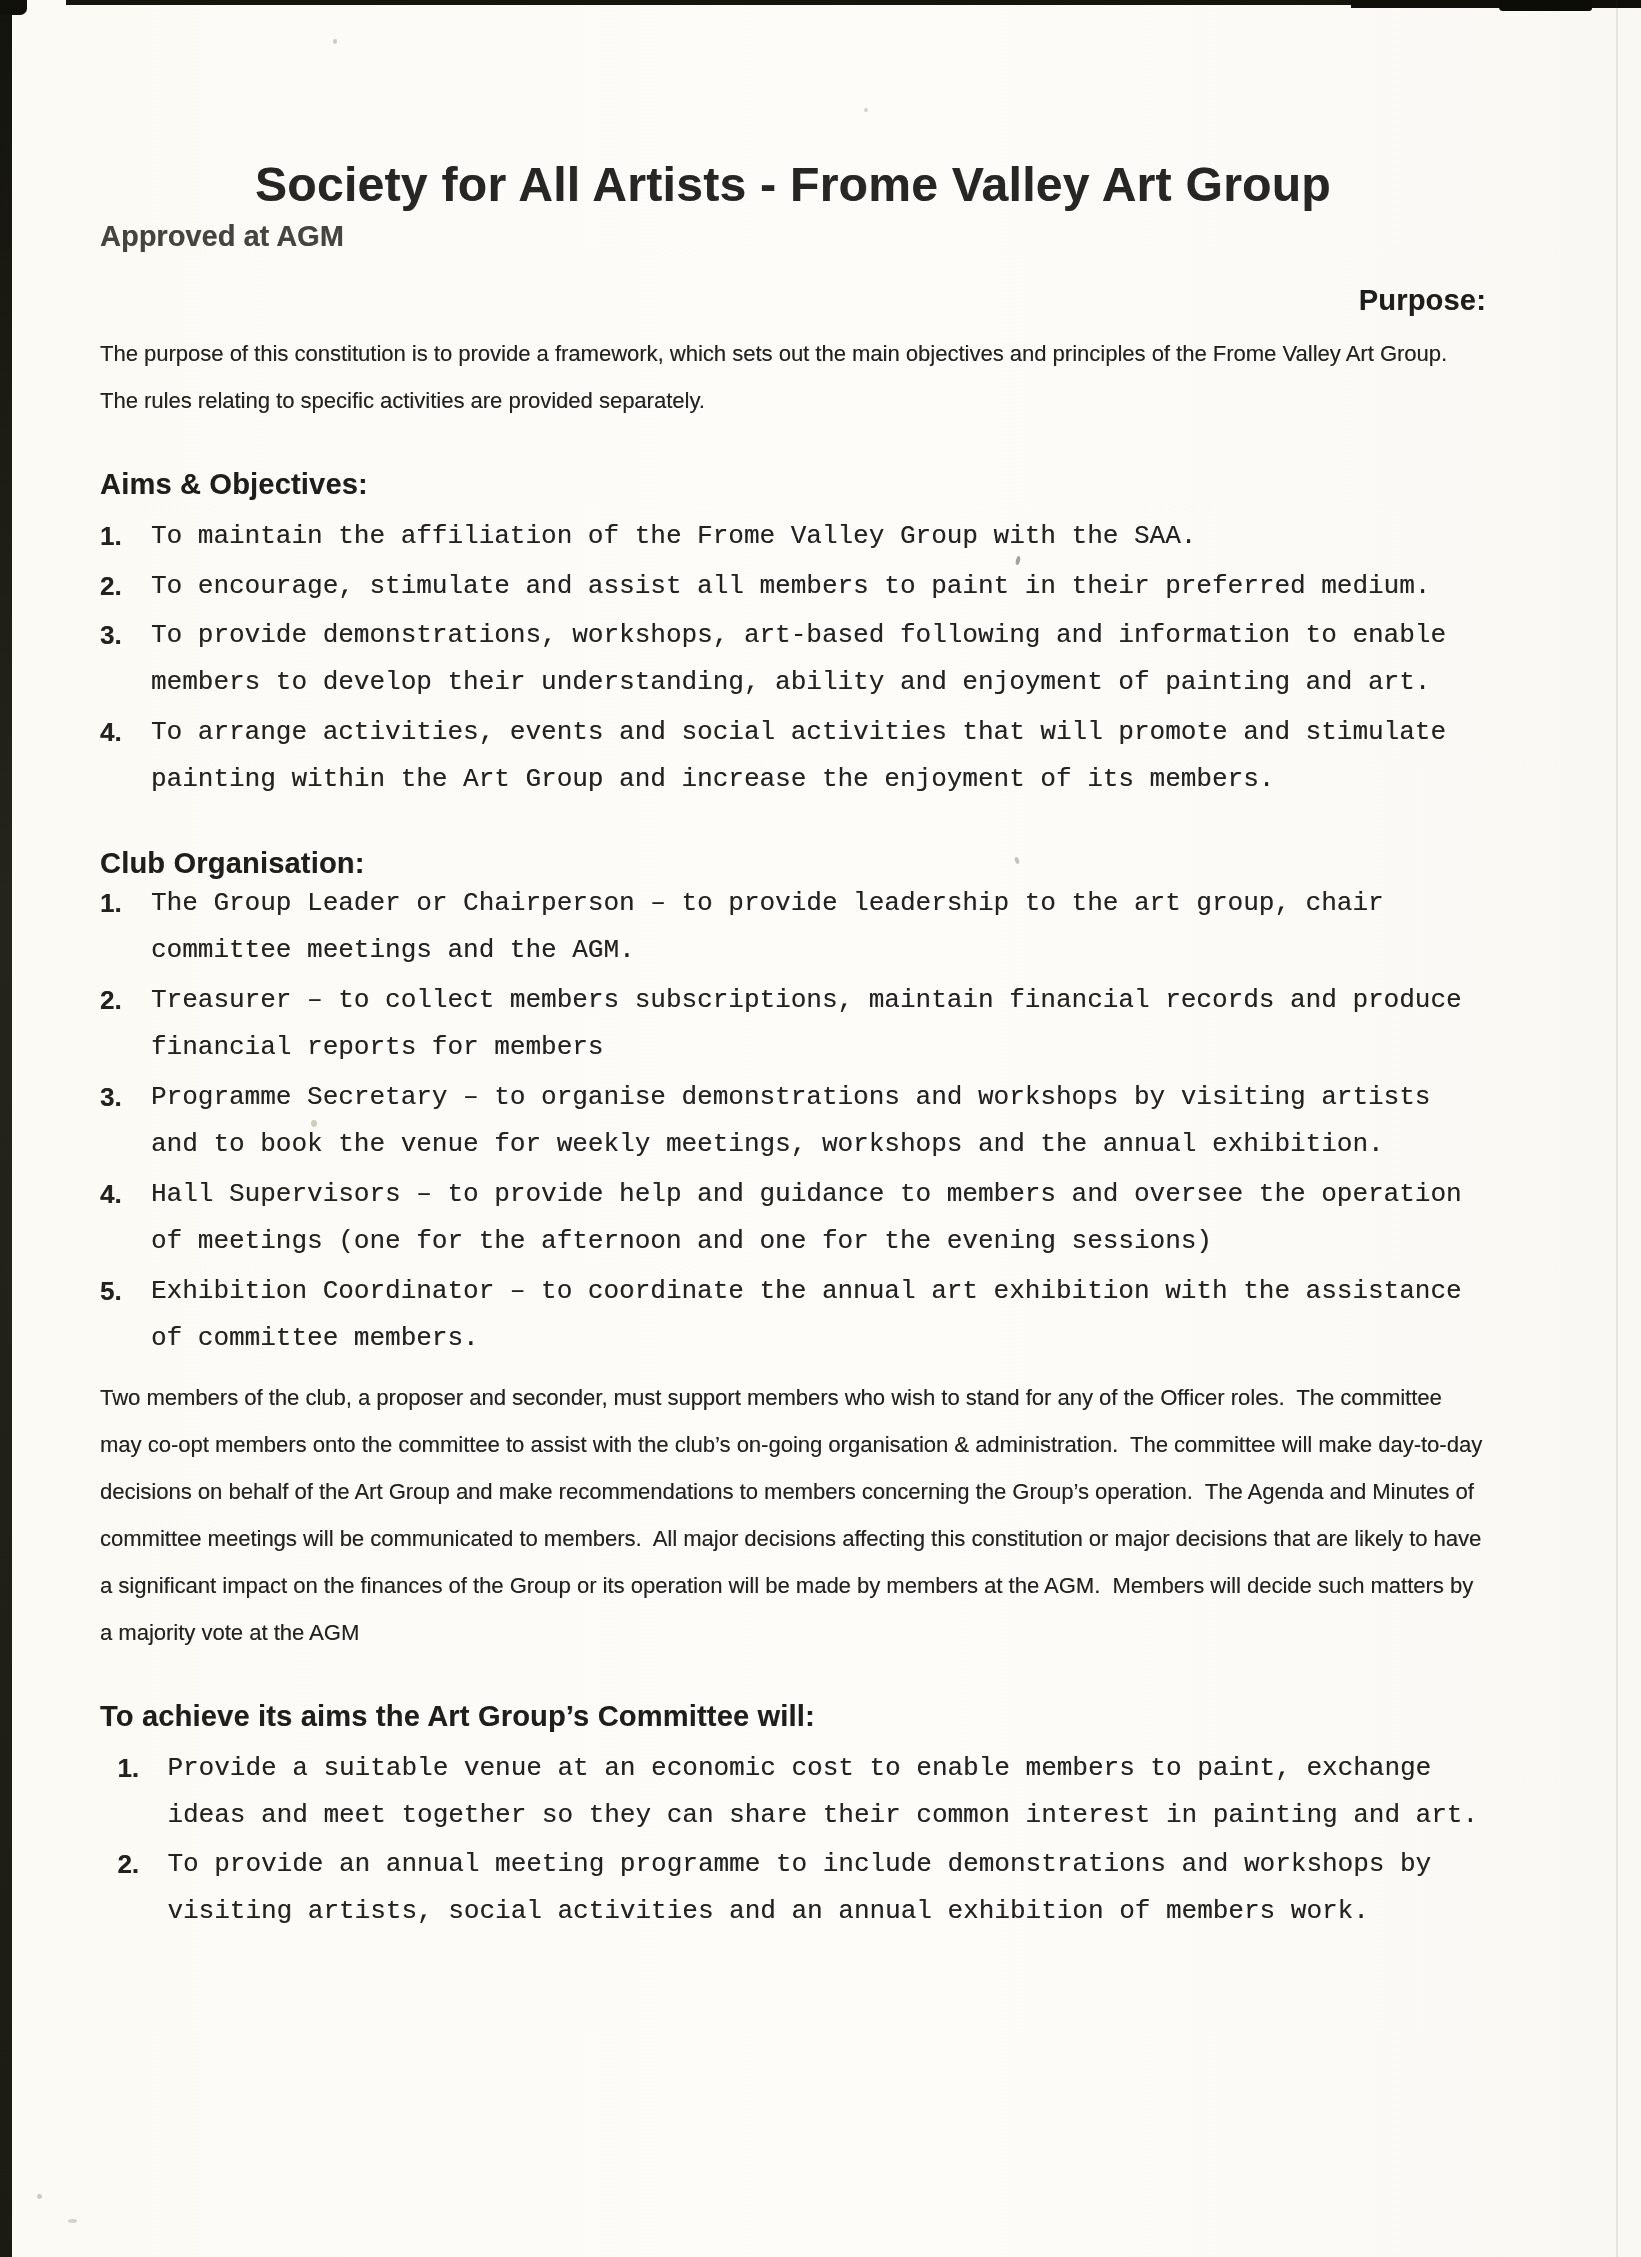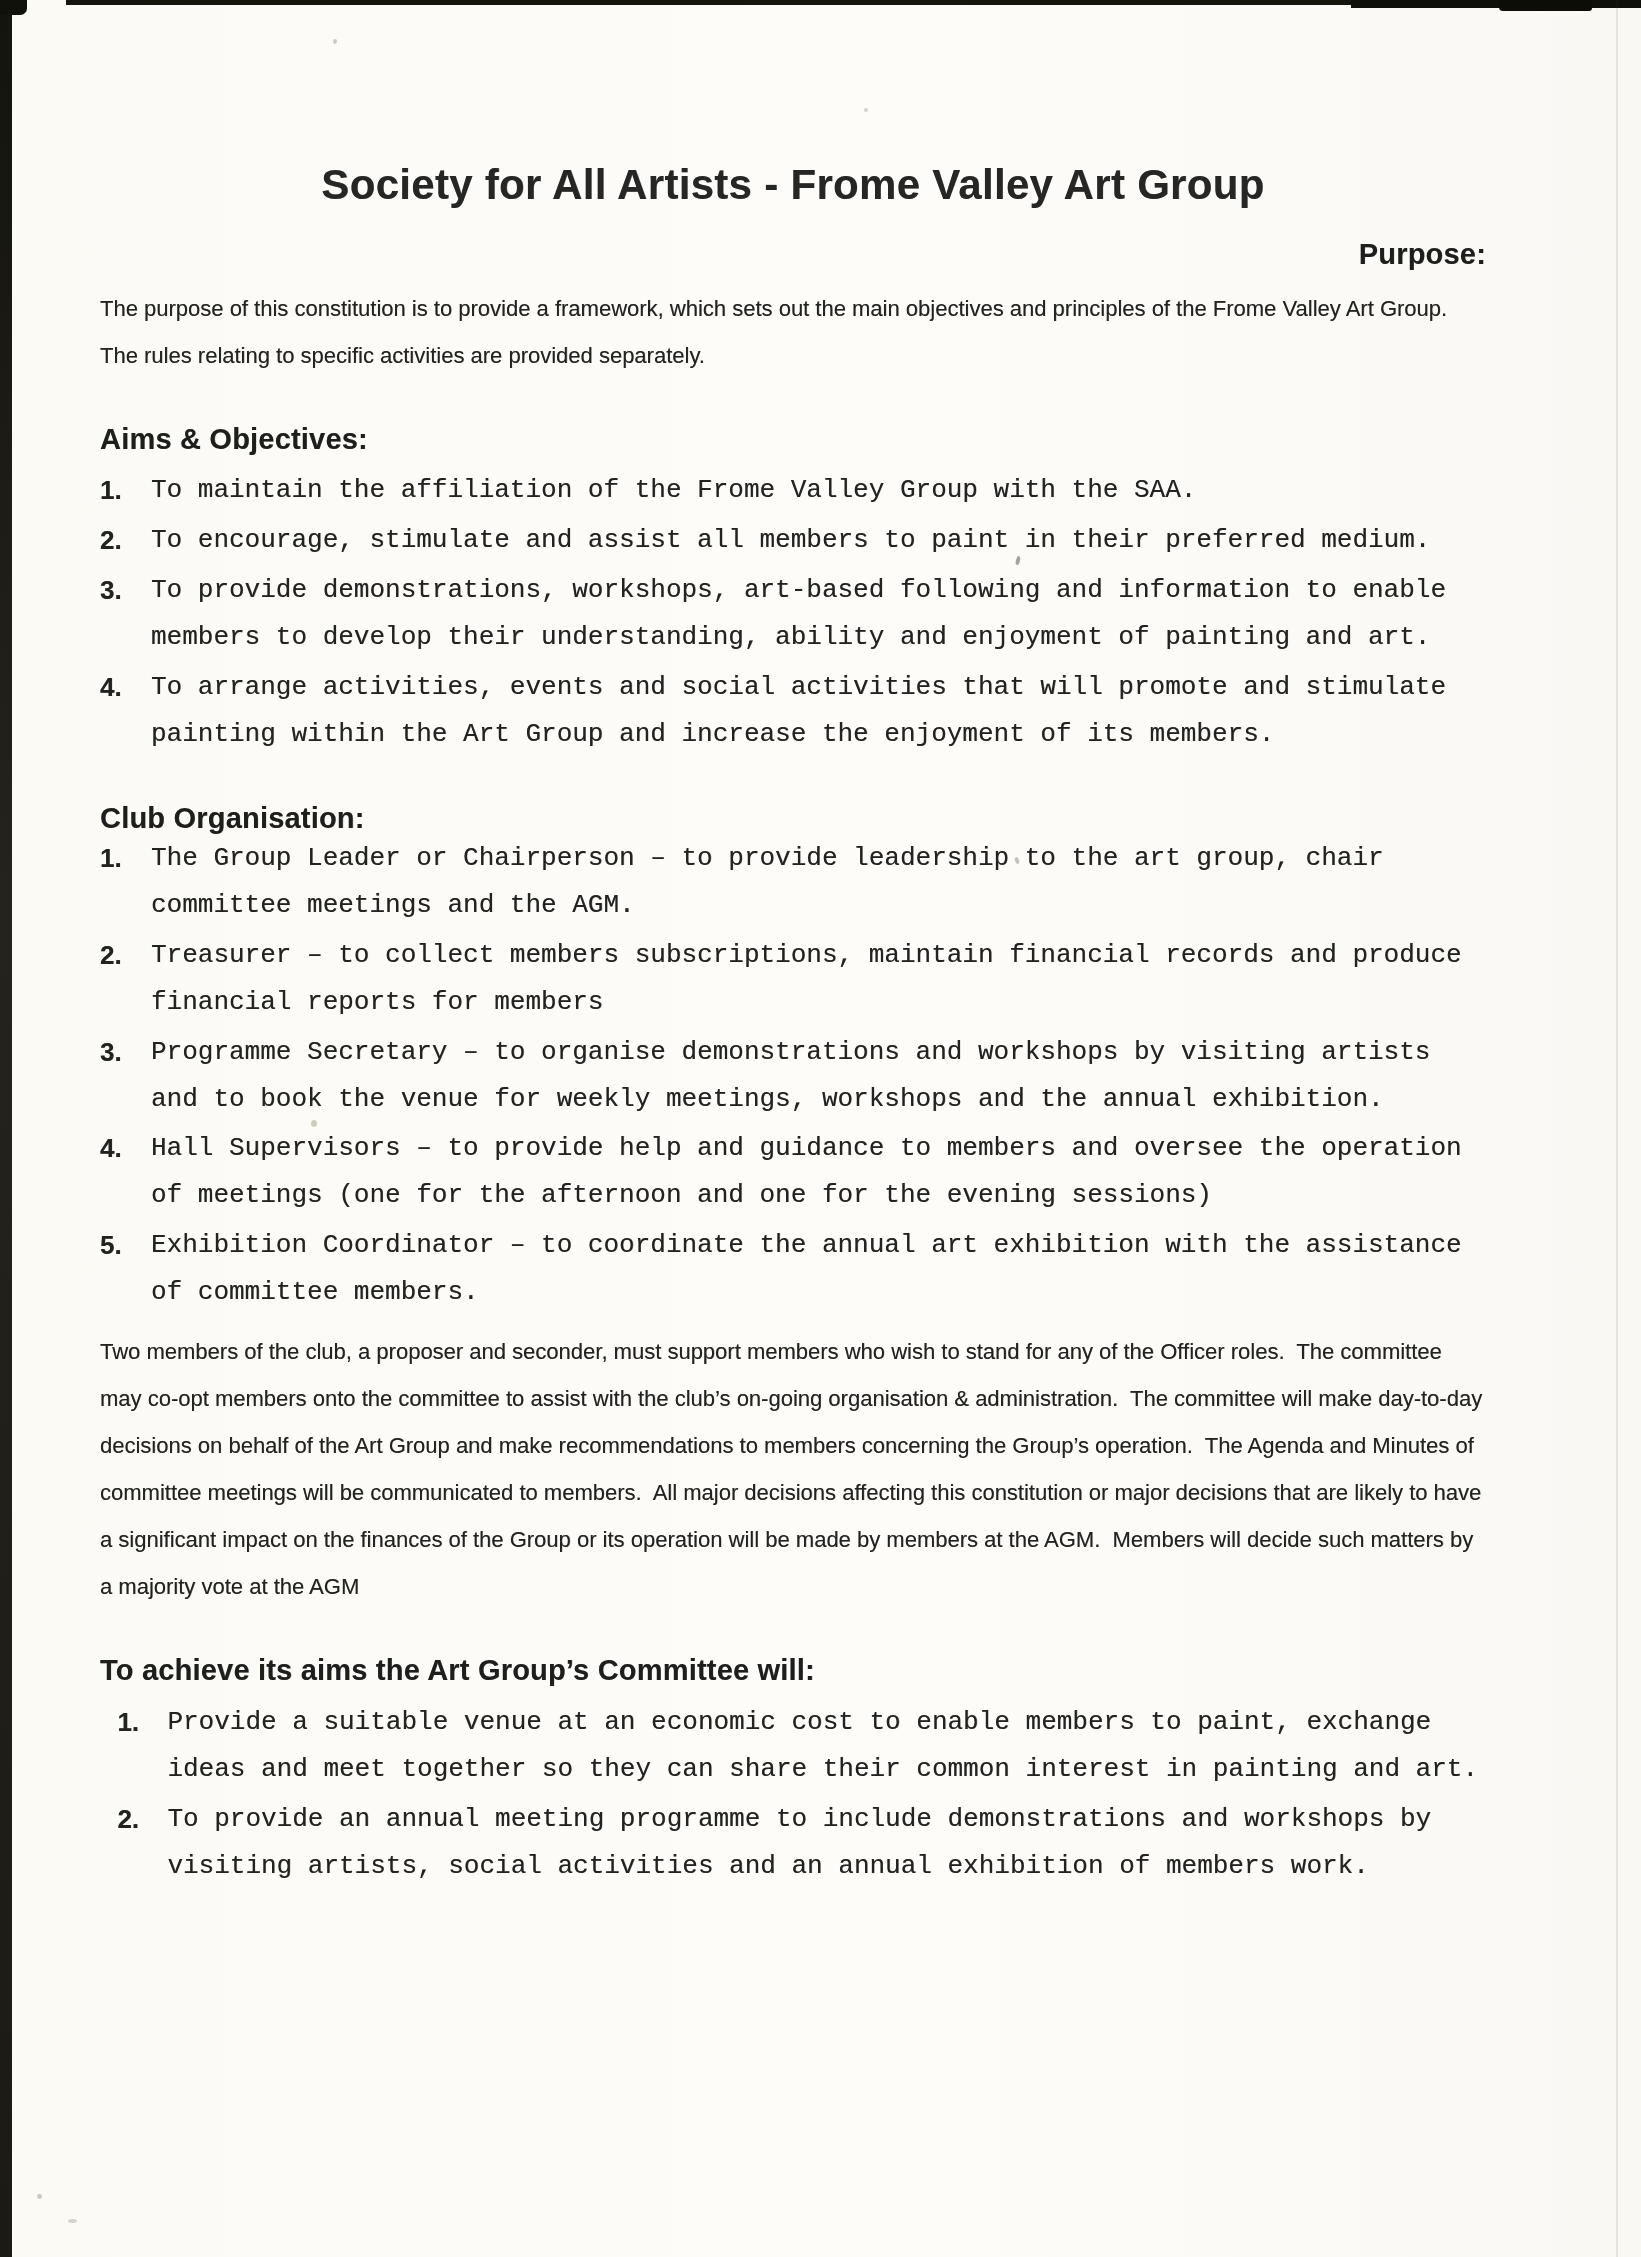--- a/index.html
+++ b/index.html
@@ -38,21 +38,21 @@
   
   .content {
     position: absolute;
     left: 100px;
     top: 162px;
     width: 1386px;
     text-shadow: 0.3px 0.3px 0.4px rgba(40,40,35,0.45);
   }
   .doc-title {
     text-align: center;
-    font-size: 42px;
+    font-size: 48px;
     line-height: 45px;
     font-weight: 700;
     color: #262624;
     letter-spacing: 0.3px;
   }
   .approved {
     margin-top: 12.6px;
     font-size: 29px;
     font-weight: 700;
     color: #454540;
@@ -106,20 +106,21 @@
   <div class="speck s5"></div>
   <div class="speck s6"></div>
   <div class="speck s7"></div>
 
   <div class="content">
 
     <div class="doc-title">
       <div>Society for All Artists - Frome Valley Art Group</div>
     </div>
 
+    <div class="approved">Approved at AGM</div>
 
     <h2 class="sec first">Purpose:</h2>
     <p class="body">The purpose of this constitution is to provide a framework, which sets out the main objectives and principles of the Frome Valley Art Group.  The rules relating to specific activities are provided separately.</p>
 
     <h2 class="sec">Aims &amp; Objectives:</h2>
     <div class="list">
       <div class="row">
         <span class="num">1.</span>
         <span class="txt">To maintain the affiliation of the Frome Valley Group with the SAA.</span>
       </div>

